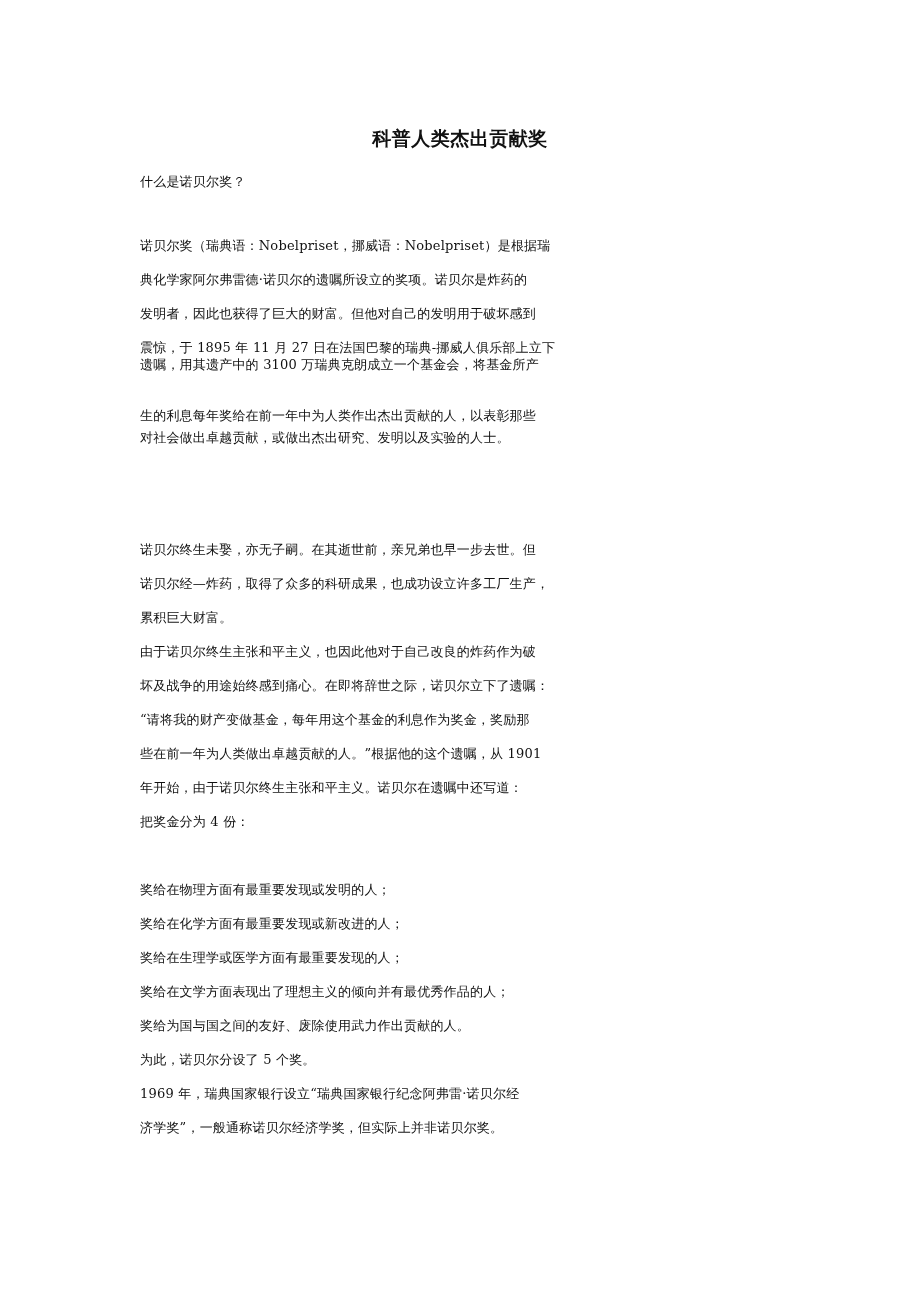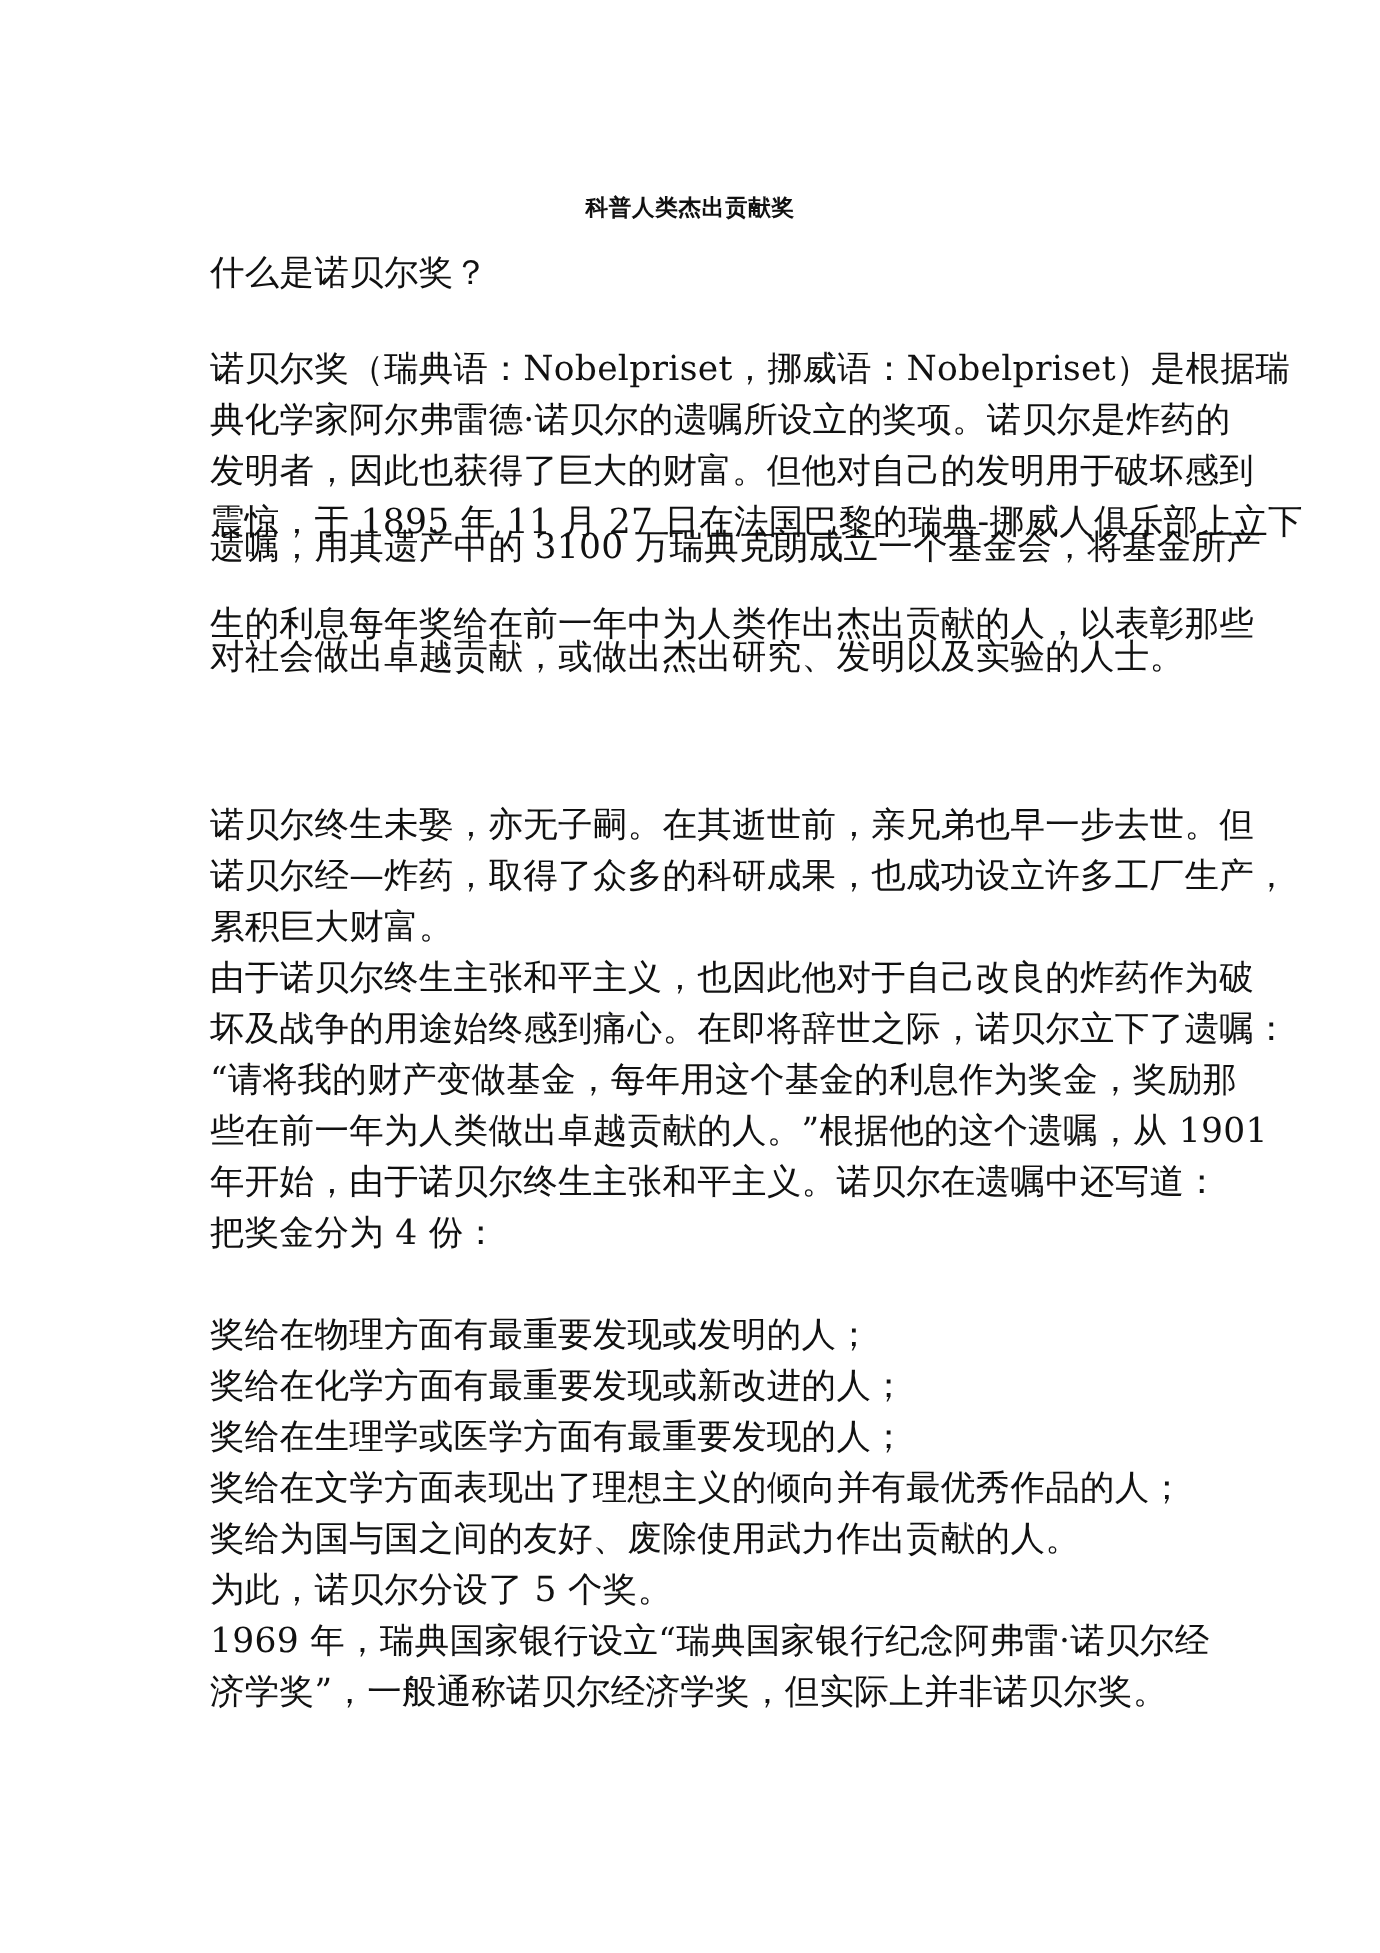--- a/index.html
+++ b/index.html
@@ -23,29 +23,29 @@
       background: #ffffff;
     }
     .title {
       position: absolute;
       left: 0;
       width: 920px;
       top: 122px;
       text-align: center;
       font-family: "DejaVu Sans", "Liberation Sans", sans-serif;
       font-weight: bold;
-      font-size: 15px;
+      font-size: 19px;
       line-height: 32px;
       letter-spacing: 0.5px;
     }
     .line {
       position: absolute;
       left: 140px;
       width: 650px;
-      font-size: 23px;
+      font-size: 13px;
       line-height: 32px;
       white-space: nowrap;
       letter-spacing: 0.2px;
     }
   </style>
 </head>
 <body>
 
 <div class="page">
 

